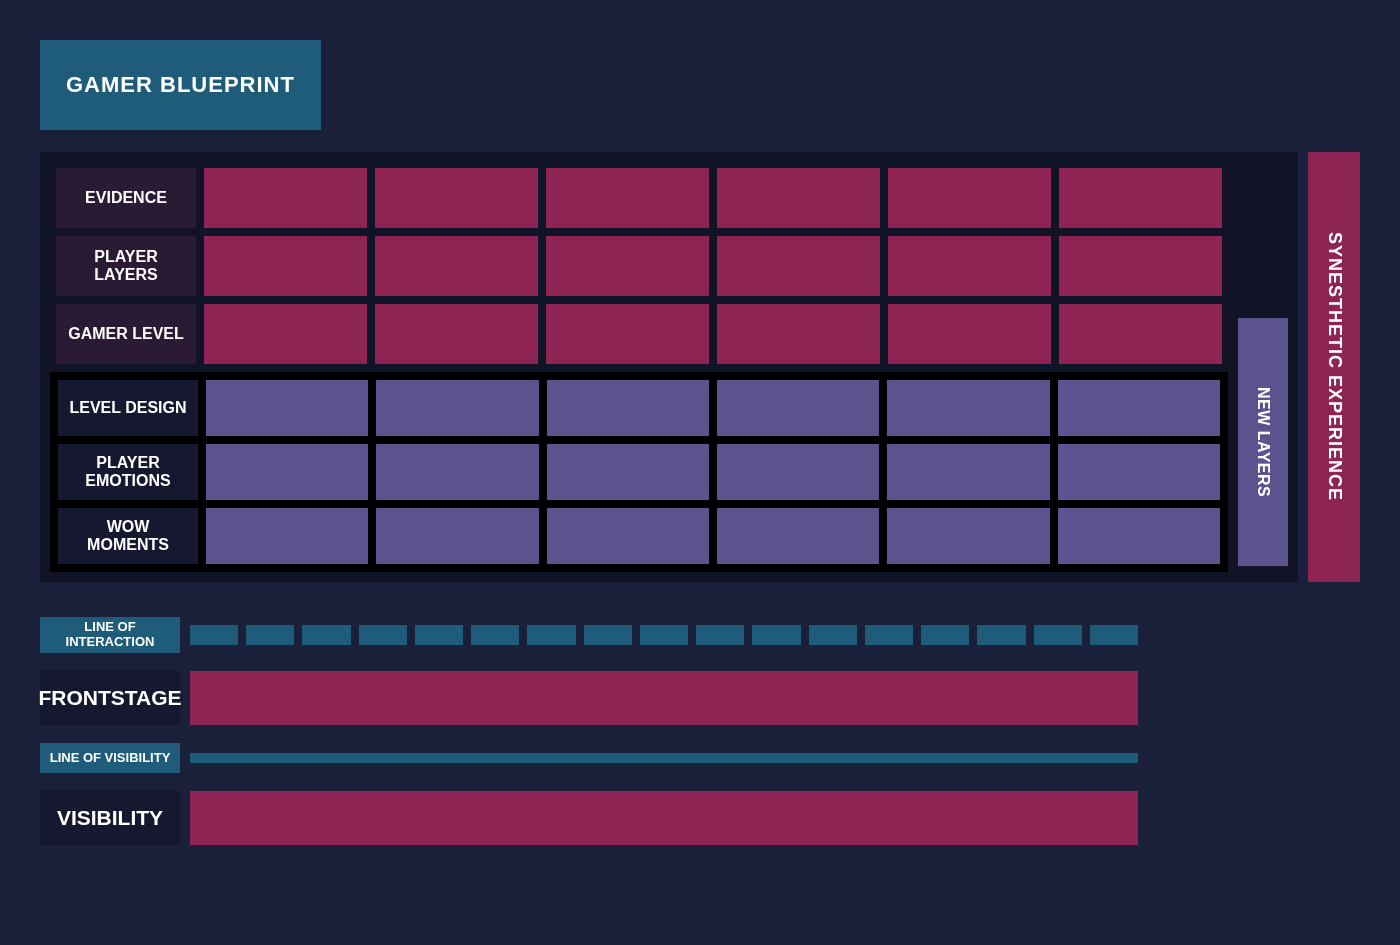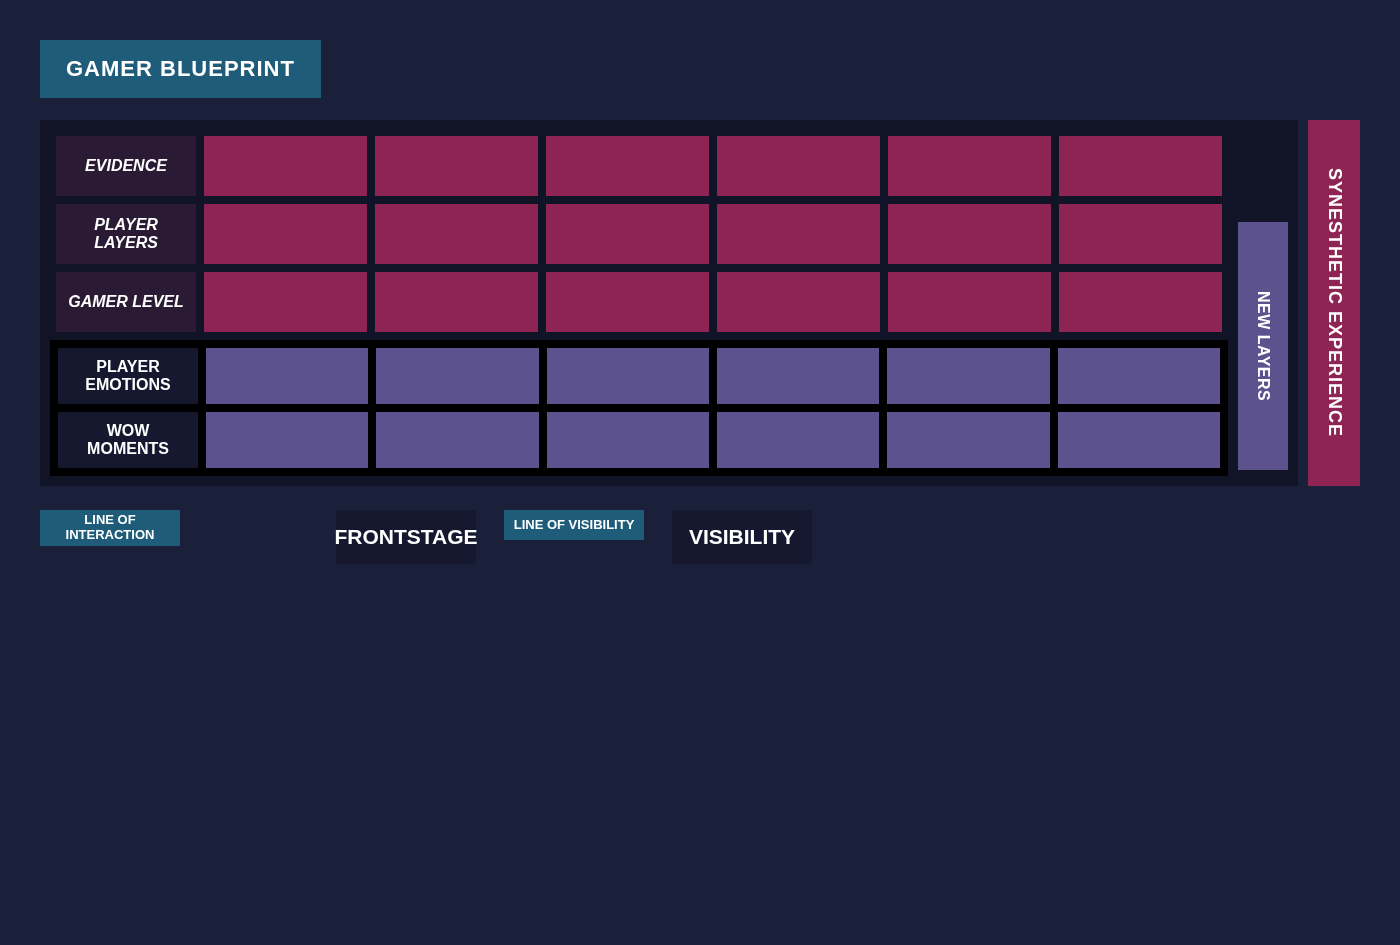--- a/index.html
+++ b/index.html
@@ -16,21 +16,21 @@
     height: 945px;
     padding: 40px 40px 0 40px;
   }
   .title-badge {
     display: inline-block;
     background: #1e5c7a;
     color: #fff;
     font-weight: 700;
     font-size: 22px;
     letter-spacing: 1px;
-    padding: 16px 26px;
+    padding: 32px 26px;
     margin-bottom: 22px;
   }
   .upper-wrap {
     display: flex;
     gap: 10px;
     align-items: stretch;
   }
   .blueprint-box {
     background: #111327;
     padding: 10px 10px 10px 10px;
@@ -42,21 +42,21 @@
     flex: 1;
     display: flex;
     flex-direction: column;
   }
   .top-section, .bottom-section {
     display: flex;
     flex-direction: column;
     gap: 8px;
     padding: 6px;
   }
-  .top-section { background: transparent; font-style: italic; }
+  .top-section { background: transparent; }
   .bottom-section { background: #000000; padding: 8px; margin-top: 2px; }
   .row {
     display: flex;
     gap: 8px;
     height: 56px;
   }
   .row.tall { height: 60px; }
   .row-label {
     width: 140px;
     display: flex;
@@ -106,23 +106,23 @@
     font-size: 18px;
     letter-spacing: 1px;
     display: flex;
     align-items: center;
     justify-content: center;
     padding: 10px 0;
   }
 
   
   .stage-area {
-    margin-top: 24px;
-    display: flex;
-    flex-direction: row;
+    margin-top: 35px;
+    display: flex;
+    flex-direction: column;
     gap: 18px;
     width: 1098px; 
   }
   .stage-row {
     display: flex;
     gap: 10px;
     align-items: center;
   }
   .stage-label {
     width: 140px;
@@ -194,20 +194,29 @@
               <div class="cell cell-top"></div>
               <div class="cell cell-top"></div>
               <div class="cell cell-top"></div>
               <div class="cell cell-top"></div>
               <div class="cell cell-top"></div>
             </div>
           </div>
 
         <div class="bottom-section" id="bottom-section">
             <div class="row">
+              <div class="row-label lbl-bottom">LEVEL DESIGN</div>
+              <div class="cell cell-bottom"></div>
+              <div class="cell cell-bottom"></div>
+              <div class="cell cell-bottom"></div>
+              <div class="cell cell-bottom"></div>
+              <div class="cell cell-bottom"></div>
+              <div class="cell cell-bottom"></div>
+            </div>
+            <div class="row">
               <div class="row-label lbl-bottom">PLAYER EMOTIONS</div>
               <div class="cell cell-bottom"></div>
               <div class="cell cell-bottom"></div>
               <div class="cell cell-bottom"></div>
               <div class="cell cell-bottom"></div>
               <div class="cell cell-bottom"></div>
               <div class="cell cell-bottom"></div>
             </div>
             <div class="row">
               <div class="row-label lbl-bottom">WOW MOMENTS</div>

